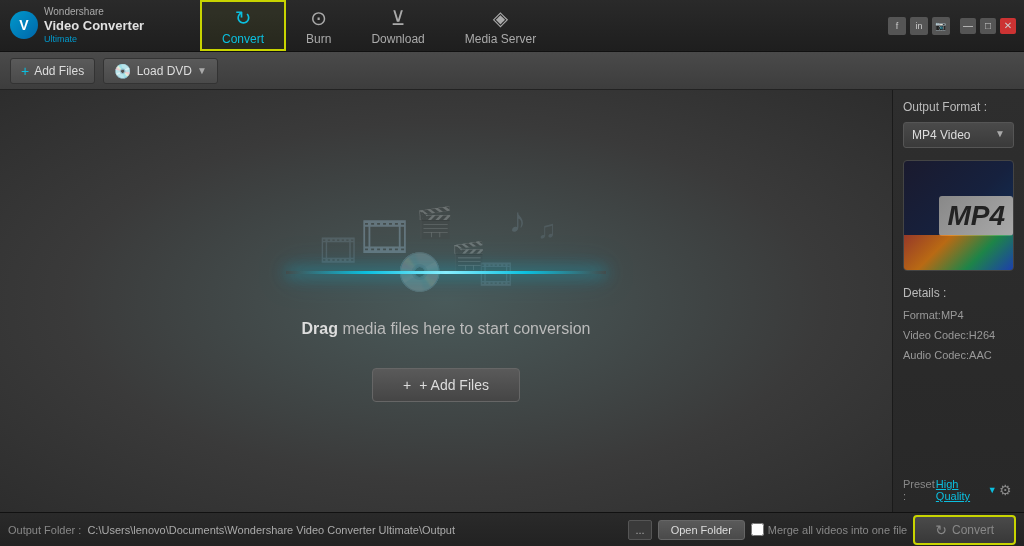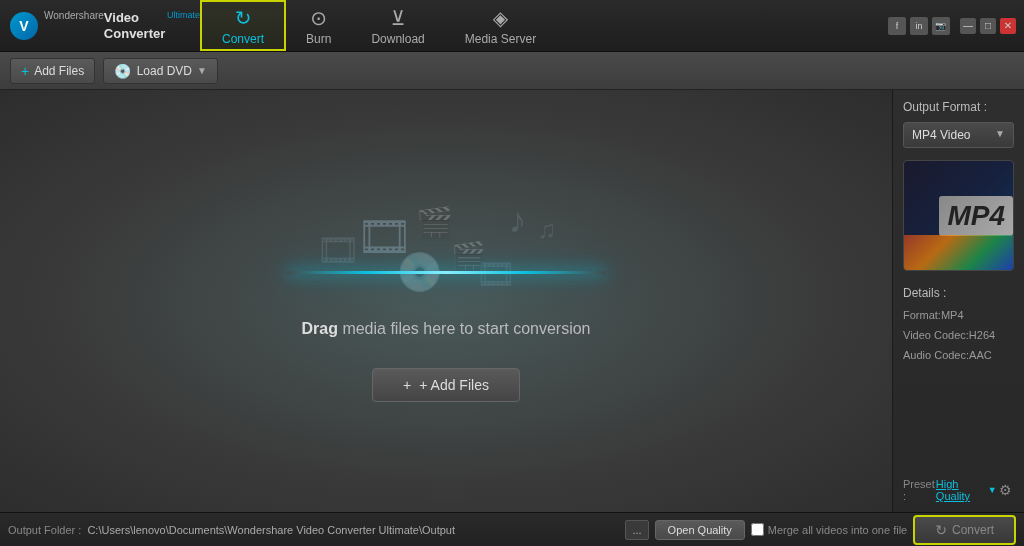--- a/index.html
+++ b/index.html
@@ -40,20 +40,21 @@
       justify-content: center;
       color: white;
       font-size: 14px;
       font-weight: bold;
       margin-right: 6px;
       flex-shrink: 0;
     }
 
     #app-name {
       display: flex;
+      flex-direction: column;
       line-height: 1.2;
     }
 
     #app-name-wonder {
       font-size: 10px;
       color: #aaa;
     }
 
     #app-name-main {
       font-size: 13px;
@@ -543,21 +544,21 @@
       <span class="chevron" style="font-size:9px;color:#0bbfdf;">▼</span>
       <div id="settings-icon-btn">⚙</div>
     </div>
   </div>
 </div>
 
 <div id="statusbar">
   <span id="output-folder-label">Output Folder :</span>
   <span id="output-path">C:\Users\lenovo\Documents\Wondershare Video Converter Ultimate\Output</span>
   <button id="browse-btn">...</button>
-  <button id="open-folder-btn">Open Quality</button>
+  <button id="open-folder-btn">Open Folder</button>
   <div id="merge-checkbox-area">
     <input type="checkbox" style="">
     <span>Merge all videos into one file</span>
   </div>
   <button id="convert-btn-bottom">
     <span class="icon">↻</span>
     <span>Convert</span>
   </button>
 </div>
 

